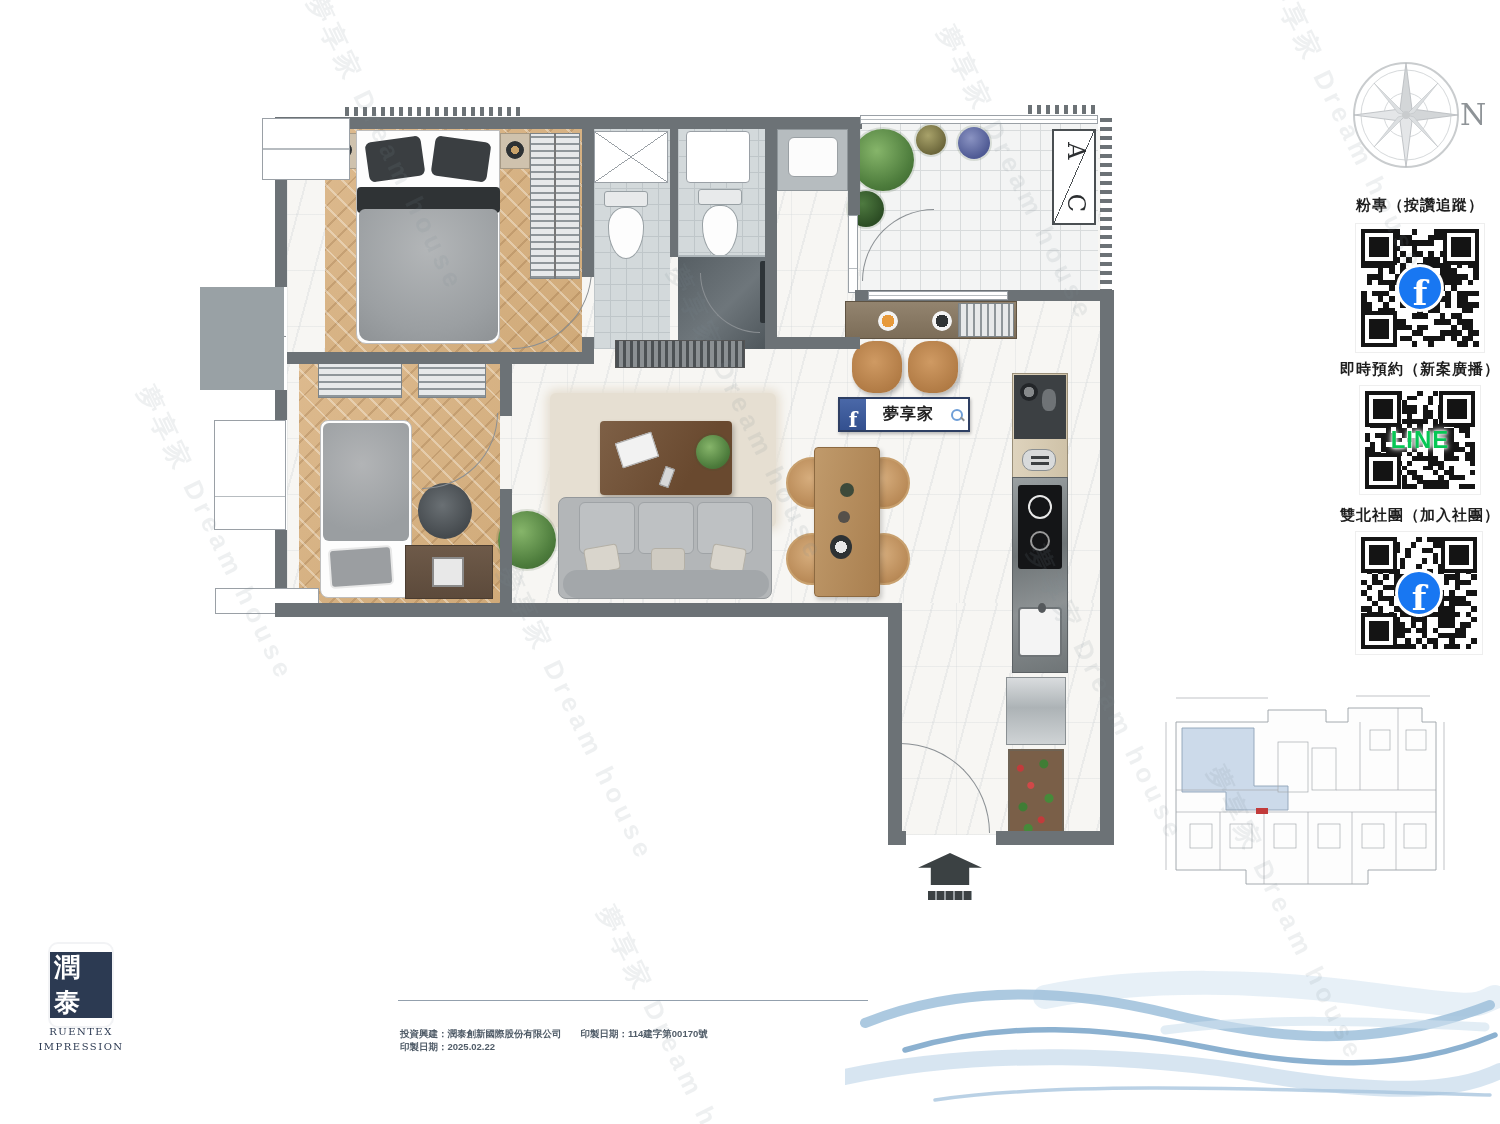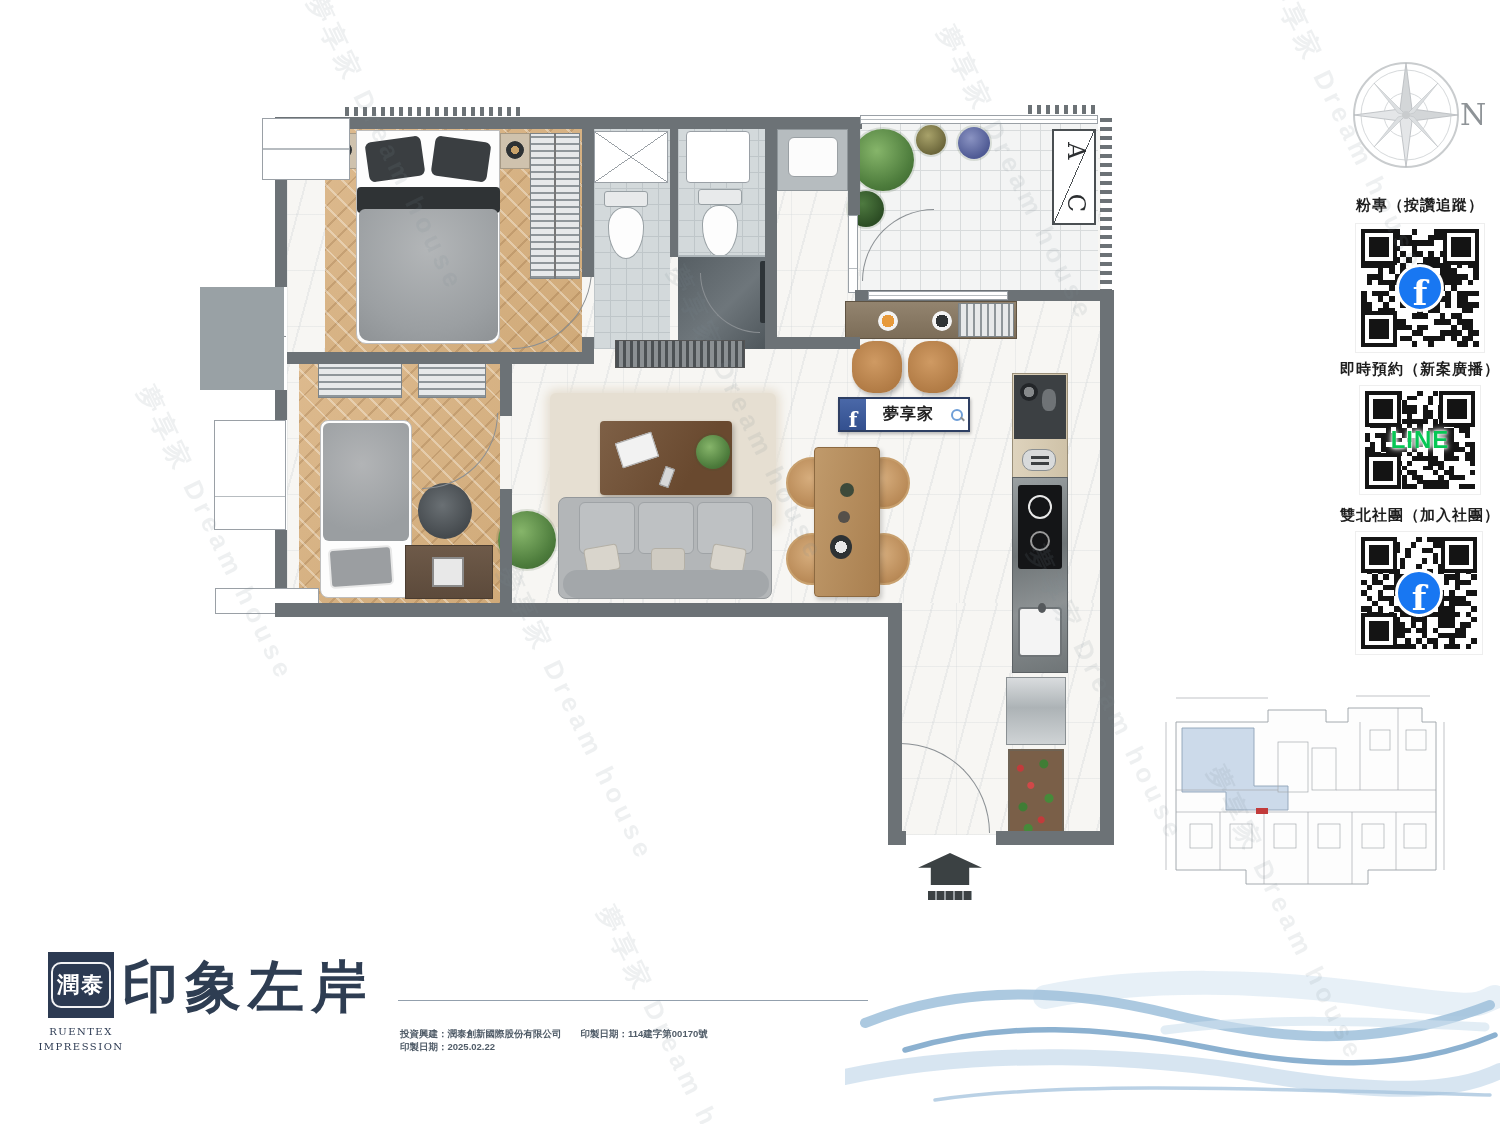--- a/index.html
+++ b/index.html
@@ -83,21 +83,21 @@
      font-family:"DejaVu Serif",serif;font-weight:bold;font-size:34px;line-height:.95;overflow:hidden;}
   .qr-line{position:absolute;left:50%;top:50%;transform:translate(-50%,-50%);color:#06c755;font-weight:800;font-size:24px;
      letter-spacing:1px;text-shadow:0 0 3px #fff,0 0 5px #fff,0 0 7px #fff;}
 
   
   #keyplan{position:absolute;left:1160px;top:690px;z-index:15;}
 
   
   #logo-box{position:absolute;left:48px;top:952px;width:66px;height:66px;background:#2c3a52;z-index:20;
      display:flex;align-items:center;justify-content:center;}
-  #logo-box .inner{border:2px solid #f2f3f5;border-radius:10px;padding:6px 4px;color:#fff;font-size:22px;font-weight:bold;letter-spacing:2px;font-family:"DejaVu Serif",serif;}
+  #logo-box .inner{border:2px solid #f2f3f5;border-radius:10px;padding:6px 4px;color:#fff;font-size:26px;font-weight:bold;letter-spacing:2px;font-family:"DejaVu Serif",serif;}
   #logo-name{position:absolute;left:24px;top:1024px;width:114px;text-align:center;color:#2c3a52;z-index:20;
      font-family:"DejaVu Serif",serif;font-size:10px;letter-spacing:1.5px;line-height:1.5;}
   #brand{position:absolute;left:122px;top:950px;font-size:56px;color:#2e3d52;letter-spacing:7px;z-index:20;
      font-family:"DejaVu Serif",serif;font-weight:600;}
   #spec{position:absolute;left:400px;top:942px;z-index:20;color:#31455e;white-space:nowrap;}
   #spec .unit{font-family:"DejaVu Serif",serif;font-size:44px;font-weight:600;}
   #spec .suf{font-size:19px;font-weight:bold;margin-right:16px;}
   #spec .flr{font-family:"DejaVu Serif",serif;font-size:31px;font-weight:600;margin-right:22px;}
   #spec .area{font-family:"DejaVu Serif",serif;font-size:37px;font-weight:600;}
   #spec .au{font-size:17px;font-weight:bold;margin-right:18px;}
@@ -1685,21 +1685,20 @@
     </svg>
   </div>
 
   <div id="logo-box">
     <div class="inner">潤泰</div>
   </div>
   <div id="logo-name">
     <div>RUENTEX</div>
     <div>IMPRESSION</div>
   </div>
-  <div id="brand">印象左岸</div>
 
   <div id="spec-line"></div>
   <div id="credit1">投資興建：潤泰創新國際股份有限公司　　印製日期：114建字第00170號</div>
   <div id="credit2">印製日期：2025.02.22</div>
 
   <div id="waves">
     <svg width="655" height="189" viewBox="0 0 655 189">
       <path d="M200,62 C300,42 420,45 530,60 S630,70 650,62" stroke="#d4e4f1" stroke-width="24" fill="none" opacity="0.55" stroke-linecap="round"></path>
       <path d="M20,88 C120,48 230,55 330,80 S530,115 645,70" stroke="#9dbfda" stroke-width="10" fill="none" opacity="0.85" stroke-linecap="round"></path>
       <path d="M60,115 C160,85 260,92 360,112 S560,138 650,100" stroke="#7fa8cb" stroke-width="5.5" fill="none" opacity="0.9" stroke-linecap="round"></path>

